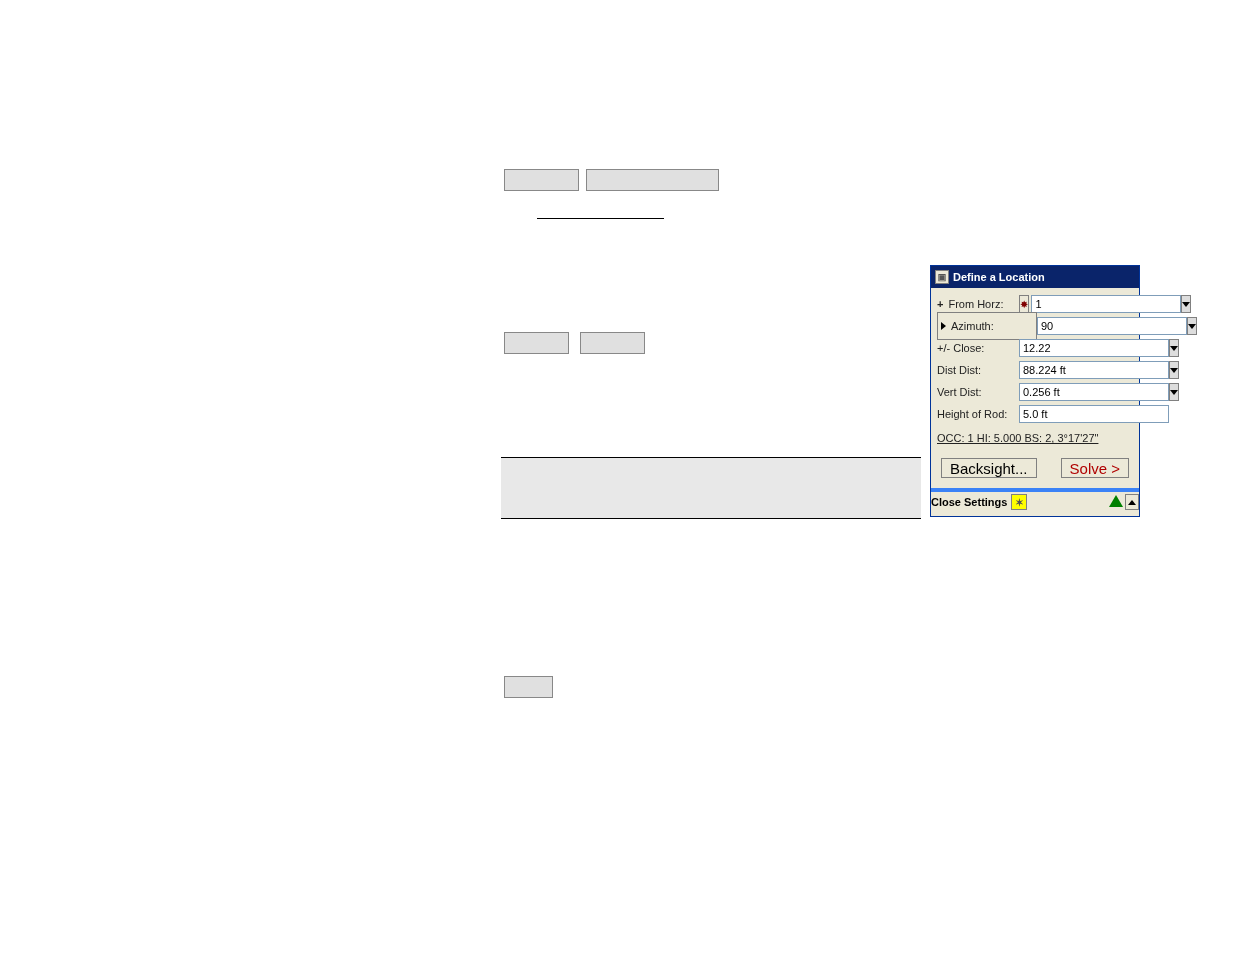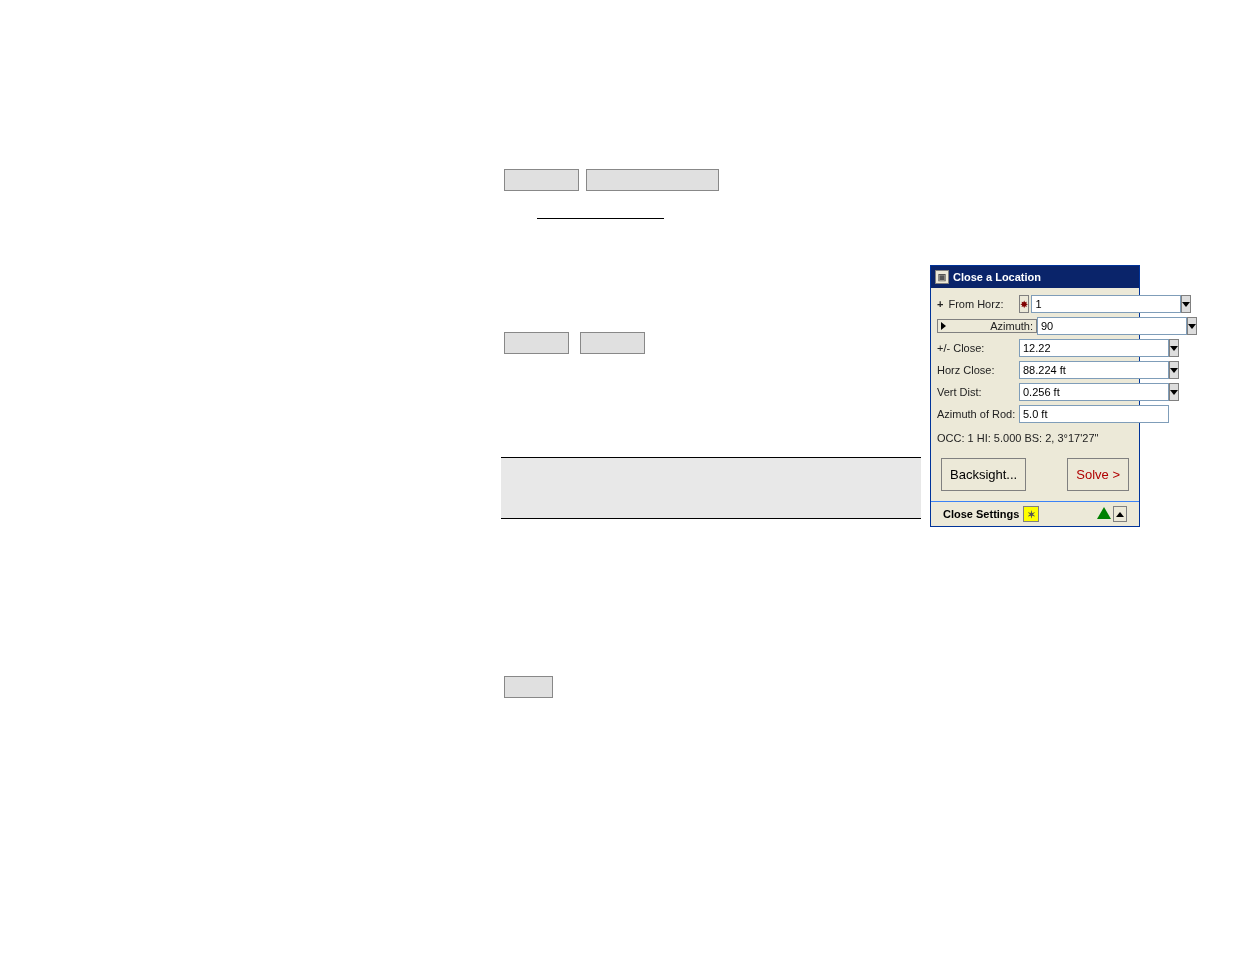--- a/index.html
+++ b/index.html
@@ -78,26 +78,25 @@
     flex: 0 0 82px;
     color: #222;
     display: flex;
     align-items: center;
     gap: 2px;
   }
   .row .lbl.btnish {
     background: #ece9d8;
     border: 1px solid #808080;
     padding: 1px 3px;
-    height: 14px;
+    height: 28px;
     box-sizing: border-box;
     flex: 0 0 100px;
     display: flex;
     align-items: center;
-    justify-content: space-between;
   }
   .tri-right {
     display: inline-block;
     width: 0; height: 0;
     border-top: 4px solid transparent;
     border-bottom: 4px solid transparent;
     border-left: 5px solid #000;
     margin-right: 3px;
   }
   .plus-icon {
@@ -139,47 +138,48 @@
   }
   .drop-tri {
     width: 0; height: 0;
     border-left: 4px solid transparent;
     border-right: 4px solid transparent;
     border-top: 5px solid #000;
   }
   .statusline {
     margin: 8px 0 12px 0;
     color: #222;
+    text-decoration: underline;
   }
   .btn-row {
     display: flex;
     justify-content: space-between;
     padding: 2px 4px 6px 4px;
   }
   .win-btn {
     background: #ece9d8;
     border: 1px solid #808080;
     padding: 2px 8px;
-    font-size: 13px;
-    height: 33px;
+    font-size: 15px;
+    height: 20px;
     box-sizing: border-box;
     display: flex;
     align-items: center;
   }
   .win-btn.redtxt {
     color: #b00000;
     font-weight: normal;
   }
   .bottombar {
     display: flex;
-    align-items: center;
+    align-items: flex-start;
     justify-content: space-between;
     background: #ece9d8;
-    border-top: 1px solid #3b82f6;
-    padding: 2px 12px;
+    border-top: 4px solid #3b82f6;
+    padding: 2px 0;
     font-weight: bold;
     height: 20px;
   }
   .yellow-sq {
     width: 14px;
     height: 14px;
     background: #ffff00;
     border: 1px solid #808080;
     display: flex;
     align-items: center;
@@ -234,21 +234,21 @@
 <div class="gray-box" style="left:504px; top:332px; width:65px; height:22px;"></div>
 <div class="gray-box" style="left:580px; top:332px; width:65px; height:22px;"></div>
 
 <div class="big-gray-rect" style="left:501px; top:457px; width:420px; height:62px;"></div>
 
 <div class="gray-box" style="left:504px; top:676px; width:49px; height:22px;"></div>
 
 <div class="dialog">
   <div class="titlebar">
     <div class="titlebar-icon">▣</div>
-    <span>Close a Location</span>
+    <span>Define a Location</span>
   </div>
   <div class="dialog-body">
 
     <div class="row">
       <span class="lbl">
         <span class="plus-icon">+</span>
         <span>From Horz:</span>
       </span>
       <div class="small-btn-icon">✸</div>
       <input class="txtfield" value="1" style="">
@@ -270,37 +270,37 @@
 
     <div class="row">
       <span class="lbl">+/- Close:</span>
       <input class="txtfield" value="12.22" style="">
       <div class="drop-btn">
           <div class="drop-tri"></div>
         </div>
     </div>
 
     <div class="row">
-      <span class="lbl">Horz Close:</span>
+      <span class="lbl">Dist Dist:</span>
       <input class="txtfield" value="88.224 ft" style="">
       <div class="drop-btn">
           <div class="drop-tri"></div>
         </div>
     </div>
 
     <div class="row">
       <span class="lbl">Vert Dist:</span>
       <input class="txtfield" value="0.256 ft" style="">
       <div class="drop-btn">
           <div class="drop-tri"></div>
         </div>
     </div>
 
     <div class="row">
-      <span class="lbl">Azimuth of Rod:</span>
+      <span class="lbl">Height of Rod:</span>
       <input class="txtfield" value="5.0 ft" style="">
     </div>
 
     <div class="statusline">OCC: 1  HI: 5.000  BS: 2, 3°17'27"</div>
 
     <div class="btn-row">
       <div class="win-btn">Backsight...</div>
       <div class="win-btn redtxt">Solve &gt;</div>
     </div>
   </div>

